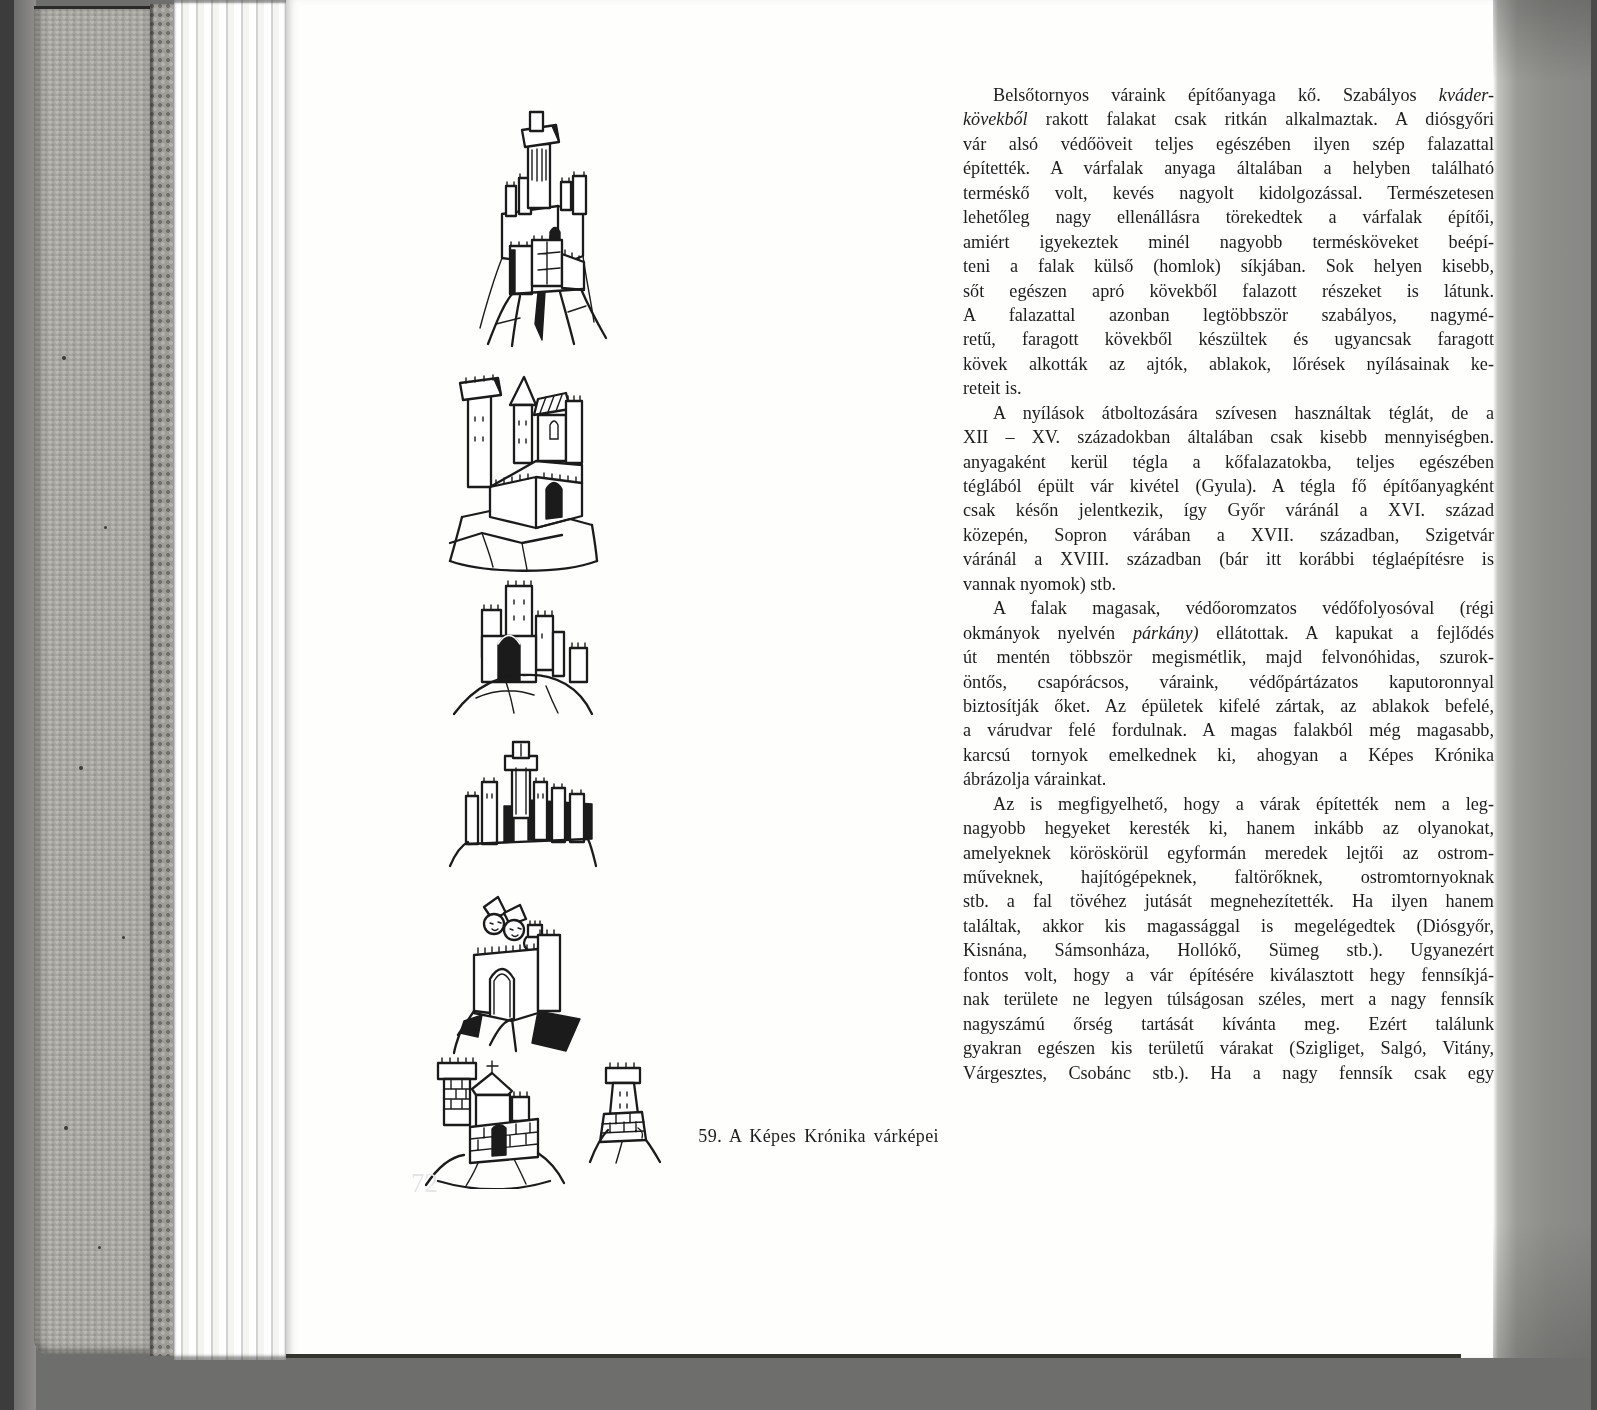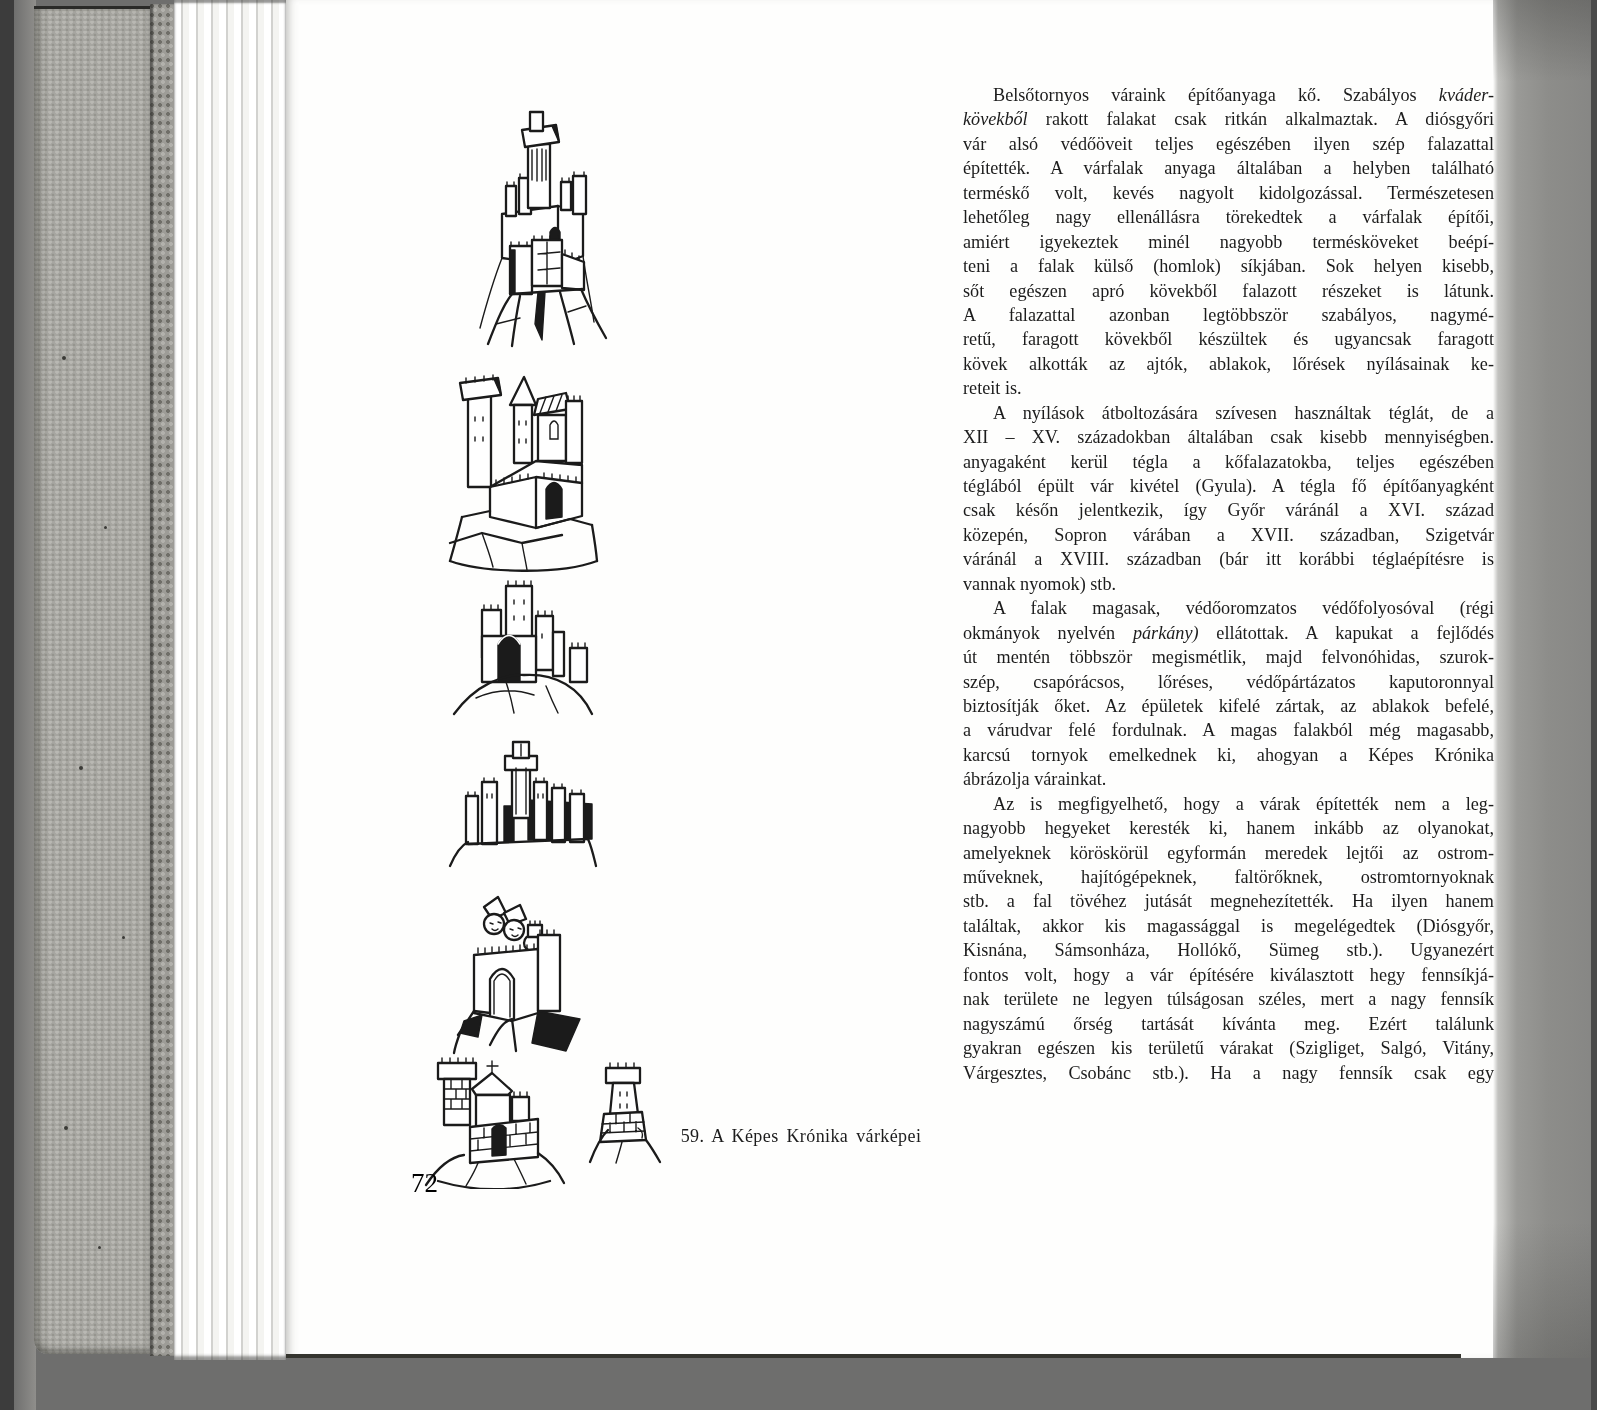--- a/index.html
+++ b/index.html
@@ -44,22 +44,22 @@
   .tl.ind{text-indent:30px;}
   .it{font-style:italic;}
   
   .fig{position:absolute;}
   .fig svg{display:block;}
   .ink{stroke:#1b1b1b;fill:none;stroke-width:2.3;stroke-linecap:round;stroke-linejoin:round;}
   .inkf{stroke:#1b1b1b;fill:#ffffff;stroke-width:2.3;stroke-linejoin:round;}
   .solid{fill:#1b1b1b;stroke:#1b1b1b;stroke-width:1.4;stroke-linejoin:round;}
   .thin{stroke:#1b1b1b;fill:none;stroke-width:1.4;stroke-linecap:round;}
   #caption{position:absolute;left:663px;top:1126px;width:276px;color:#1c1c1c;
-           font-size:18px;letter-spacing:.4px;word-spacing:3px;text-align:center;}
-  #pageno{position:absolute;left:411px;top:1168px;color:#000000;font-size:27px;}
+           font-size:18px;letter-spacing:.4px;word-spacing:3px;text-align:right;}
+  #pageno{position:absolute;left:411px;top:1168px;color:#e5e5e5;font-size:27px;}
 </style>
 </head>
 <body>
 
 <div id="scene">
 
   <div class="bg-left-dark"></div>
   <div class="bg-left-shadow"></div>
   <div class="cover-fabric">
     <div class="cover-speck" style="left:28px;top:350px;width:4px;height:4px"></div>
@@ -262,21 +262,21 @@
       <div class="tl"><span>XII – XV. századokban általában csak kisebb mennyiségben.</span></div>
       <div class="tl"><span>anyagaként kerül tégla a kőfalazatokba, teljes egészében</span></div>
       <div class="tl"><span>téglából épült vár kivétel (Gyula). A tégla fő építőanyagként</span></div>
       <div class="tl"><span>csak későn jelentkezik, így Győr váránál a XVI. század</span></div>
       <div class="tl"><span>közepén, Sopron várában a XVII. században, Szigetvár</span></div>
       <div class="tl"><span>váránál a XVIII. században (bár itt korábbi téglaépítésre is</span></div>
       <div class="tl nj"><span>vannak nyomok) stb.</span></div>
       <div class="tl ind"><span>A falak magasak, védőoromzatos védőfolyosóval (régi</span></div>
       <div class="tl"><span>okmányok nyelvén </span><span class="it">párkány)</span><span> ellátottak. A kapukat a fejlődés</span></div>
       <div class="tl"><span>út mentén többször megismétlik, majd felvonóhidas, szurok-</span></div>
-      <div class="tl"><span>szép, csapórácsos, lőréses, védőpártázatos kaputoronnyal</span></div>
+      <div class="tl"><span>öntős, csapórácsos, váraink, védőpártázatos kaputoronnyal</span></div>
       <div class="tl"><span>biztosítják őket. Az épületek kifelé zártak, az ablakok befelé,</span></div>
       <div class="tl"><span>a várudvar felé fordulnak. A magas falakból még magasabb,</span></div>
       <div class="tl"><span>karcsú tornyok emelkednek ki, ahogyan a Képes Krónika</span></div>
       <div class="tl nj"><span>ábrázolja várainkat.</span></div>
       <div class="tl ind"><span>Az is megfigyelhető, hogy a várak építették nem a leg-</span></div>
       <div class="tl"><span>nagyobb hegyeket keresték ki, hanem inkább az olyanokat,</span></div>
       <div class="tl"><span>amelyeknek köröskörül egyformán meredek lejtői az ostrom-</span></div>
       <div class="tl"><span>műveknek, hajítógépeknek, faltörőknek, ostromtornyoknak</span></div>
       <div class="tl"><span>stb. a fal tövéhez jutását megnehezítették. Ha ilyen hanem</span></div>
       <div class="tl"><span>találtak, akkor kis magassággal is megelégedtek (Diósgyőr,</span></div>

